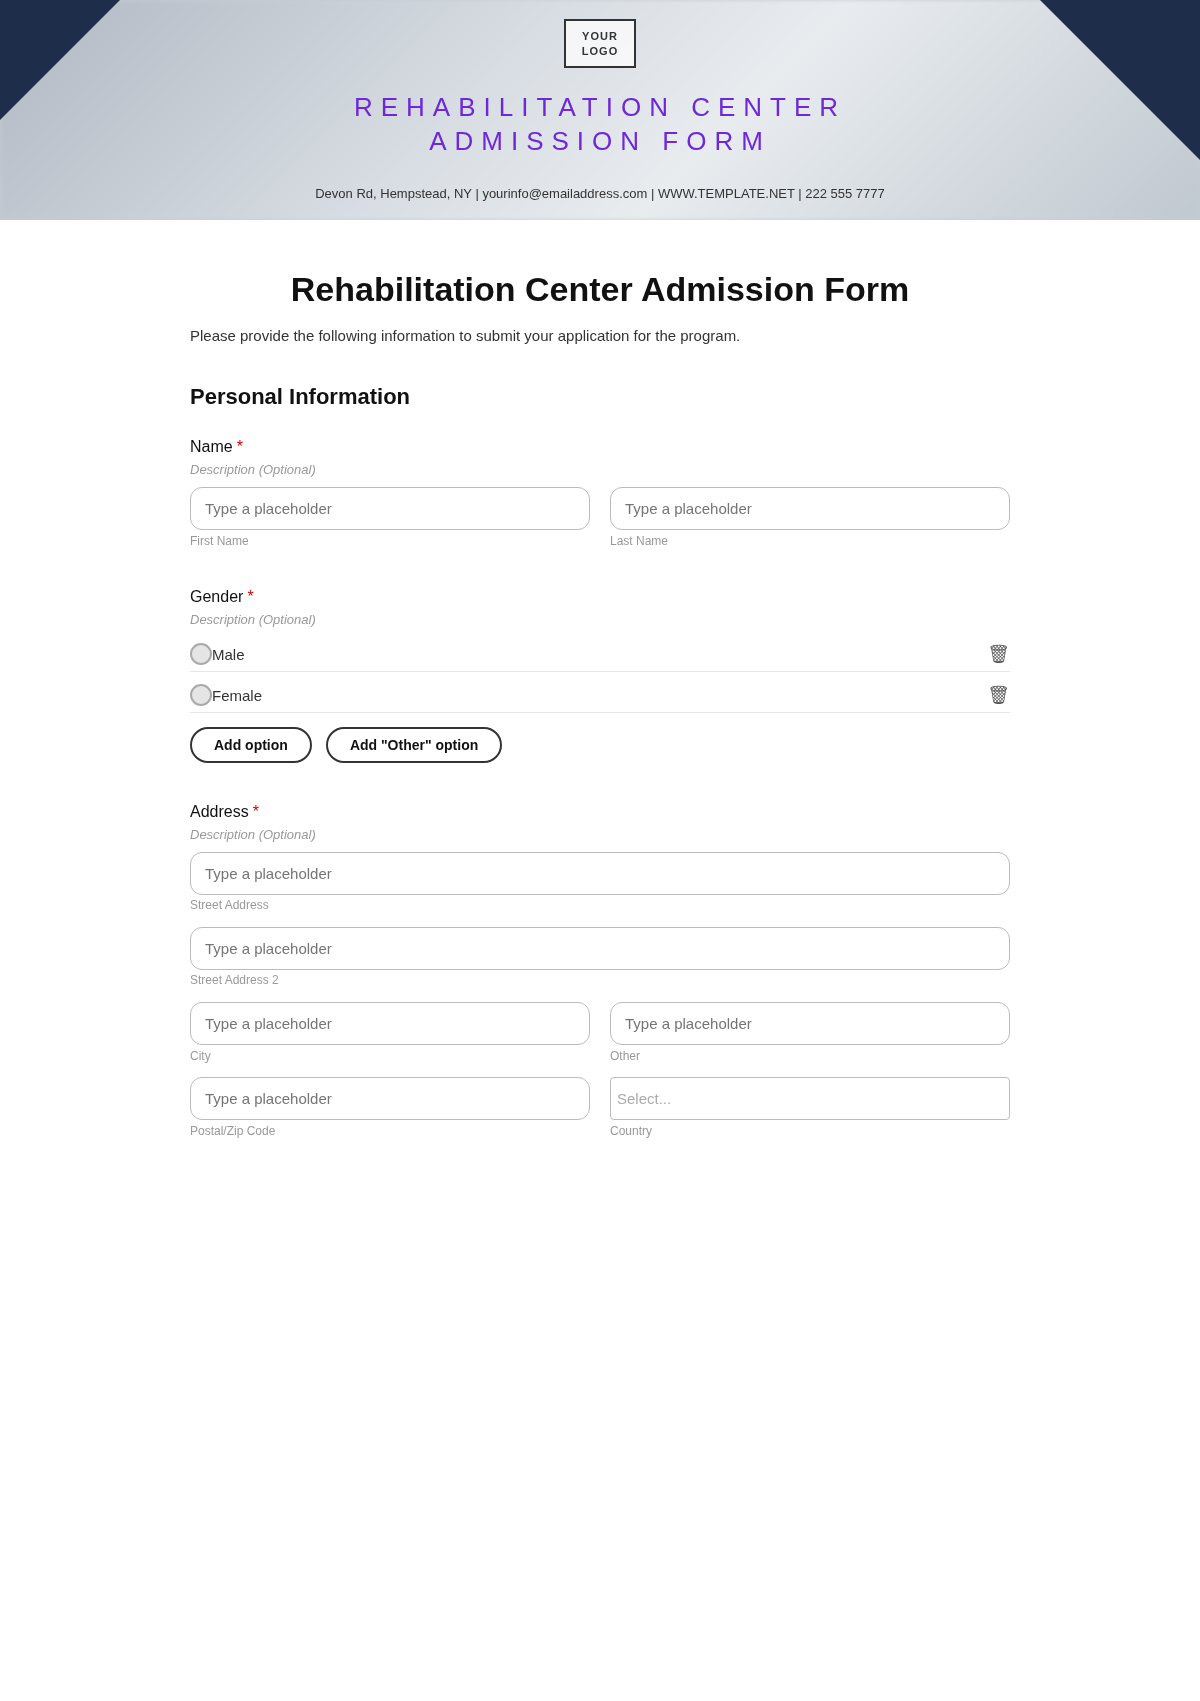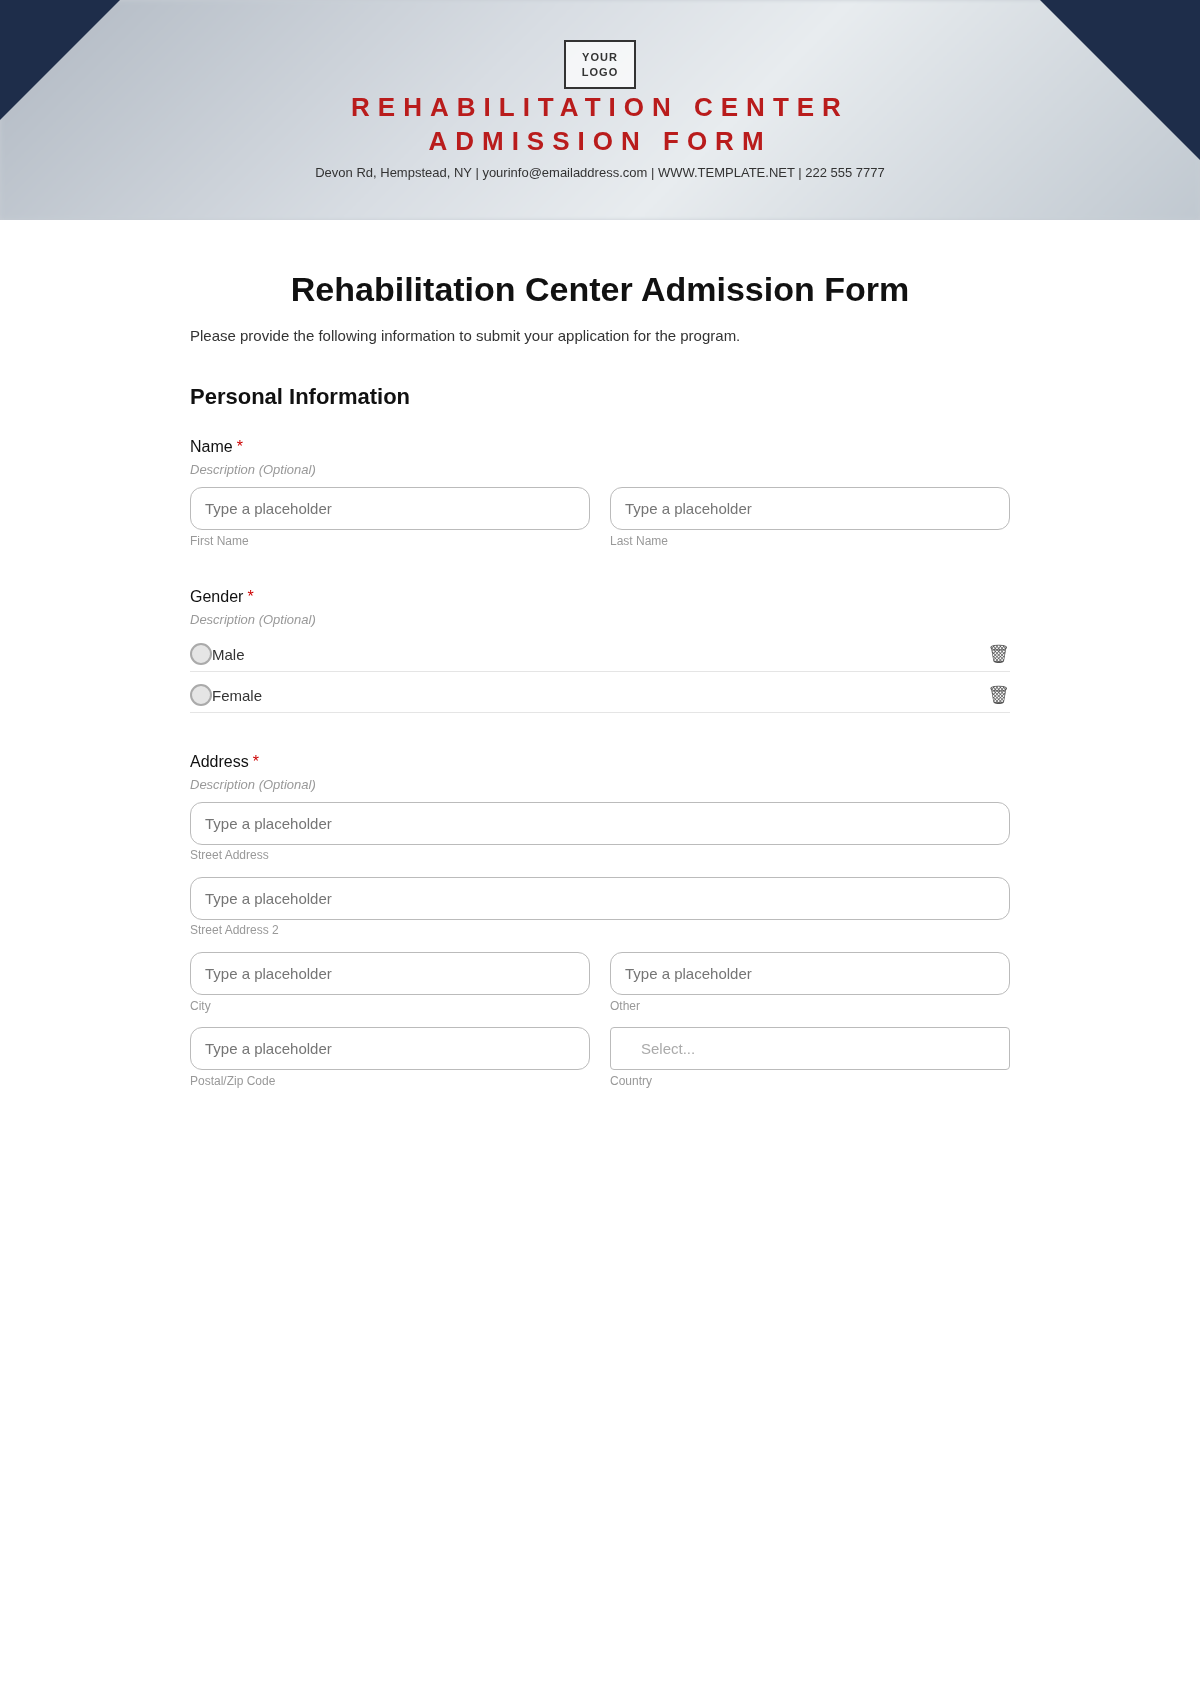--- a/index.html
+++ b/index.html
@@ -42,39 +42,39 @@
       width: 160px; height: 160px;
       background: #1e2d4a;
       clip-path: polygon(100% 0, 0 0, 100% 100%);
     }
     .header-content {
       position: relative;
       z-index: 2;
       display: flex;
       flex-direction: column;
       align-items: center;
-      gap: 2px;
+      gap: 23px;
     }
     .logo-box {
       border: 2px solid #333;
       padding: 8px 16px;
       font-size: 11px;
       font-weight: bold;
       text-align: center;
       color: #333;
       background: rgba(255,255,255,0.7);
       letter-spacing: 1px;
       line-height: 1.3;
     }
     .header-title {
       font-size: 26px;
-      font-weight: 700;
+      font-weight: 400;
       letter-spacing: 8px;
       text-align: center;
-      color: #b91c1c;
+      color: #6d28d9;
       text-transform: uppercase;
       line-height: 1.3;
     }
     .header-subtitle {
       font-size: 13px;
       color: #333;
       text-align: center;
       margin-top: 4px;
     }
 
@@ -203,21 +203,21 @@
       font-size: 14px;
       font-weight: 600;
       color: #111;
       cursor: pointer;
     }
 
     
     .select-input {
       border: 1.5px solid #bbb;
       border-radius: 4px;
-      padding: 12px 30px;
+      padding: 12px 6px;
       font-size: 15px;
       color: #aaa;
       background: #fff;
       outline: none;
       width: 100%;
       appearance: none;
     }
   </style>
 </head>
 <body>
@@ -278,20 +278,24 @@
     </div>
 
     <div class="radio-option-row">
       <div class="radio-option-left">
         <div class="radio-circle"></div>
         <span class="radio-label">Female</span>
       </div>
       <span class="delete-icon">🗑</span>
     </div>
 
+    <div class="add-option-row">
+      <button class="add-option-btn">Add option</button>
+      <button class="add-option-btn">Add "Other" option</button>
+    </div>
   </div>
 
   <div class="field-group">
     <div class="field-label">
       <span>Address</span><span class="required">*</span>
     </div>
     <div class="field-description">Description (Optional)</div>
 
     <div style="margin-bottom:6px;">
       <input class="text-input" type="text" placeholder="Type a placeholder" style="">

